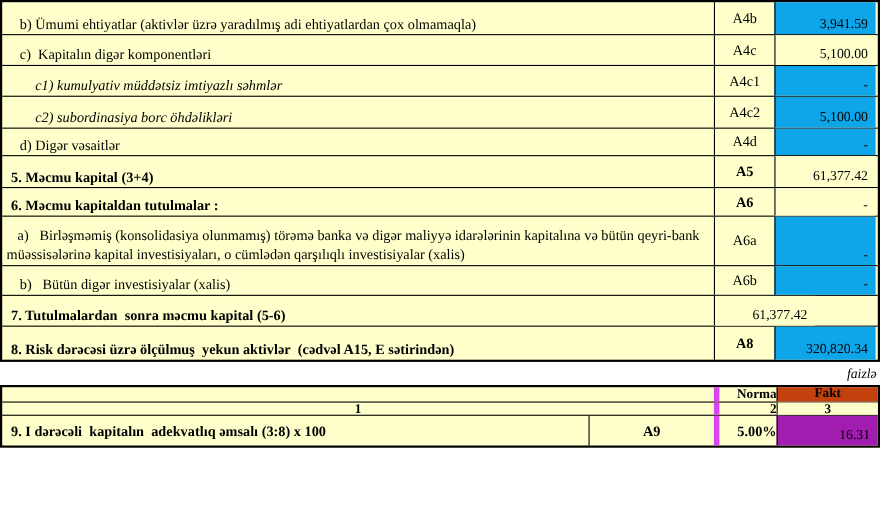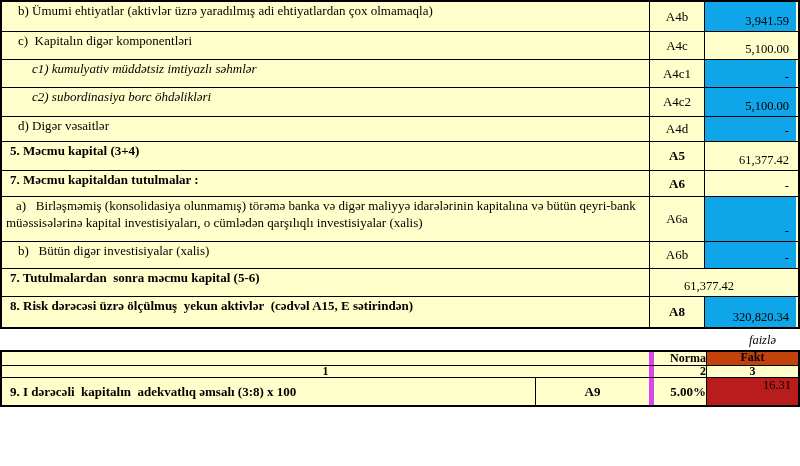--- a/index.html
+++ b/index.html
@@ -7,40 +7,40 @@
     width:800px;height:466px;background:#ffffff;
     font-family:"Liberation Serif","DejaVu Serif",serif;
     font-size:13px;color:#000;overflow:hidden;
   }
   *{box-sizing:border-box;}
   .tbl{width:800px;border:2px solid #000;background:#ffffcc;}
   .row{display:flex;border-top:1px solid #000;}
   .row:first-child{border-top:none;}
   .cell{display:flex;min-width:0;}
   
-  .lab{width:647px;align-items:flex-start;padding:1px 5px 1px 4px;}
+  .lab{width:647px;align-items:flex-end;padding:1px 5px 1px 4px;}
   .cod{width:55px;border-left:1px solid #000;align-items:center;justify-content:center;text-align:center;}
   .val{width:92px;border-left:1px solid #000;align-items:flex-end;justify-content:flex-end;
        padding:1px 7px 3px 2px;background:#0ea5e9;}
   .val.yv{background:#ffffcc;}
   
   .lab2{width:533px;align-items:center;padding:1px 5px 1px 4px;font-family:Liberation Serif, serif;}
   .cod2{width:114px;border-left:1px solid #000;align-items:center;justify-content:center;}
   .nor{width:57px;border-left:5px solid #d946ef;align-items:center;justify-content:flex-end;}
-  .fak{width:92px;border-left:1px solid #000;justify-content:flex-end;
-       padding:1px 7px 3px 2px;background:#b91c1c;}
+  .fak{width:92px;border-left:1px solid #000;align-items:flex-end;justify-content:flex-end;
+       padding:1px 7px 3px 2px;background:#a21caf;}
   .merged1{width:647px;align-items:center;justify-content:center;}
   .hdr{font-weight:bold;font-size:12px;}
   .b{font-weight:bold;}
   .txt{display:block;width:100%;line-height:1.22;}
   .i0 .txt{padding-left:4px;}
   .i1 .txt{padding-left:12px;}
   .i2 .txt{padding-left:26px;font-style:italic;}
   .hang .txt{text-indent:10px;line-height:1.3;}
-  .note{width:800px;text-align:right;padding:4px 24px 3px 0;
+  .note{width:800px;text-align:right;padding:4px 3px 3px 0;
         font-style:italic;font-size:12.5px;line-height:14px;}
   .num{font-size:12.5px;line-height:13px;}
 </style>
 </head>
 <body>
 
 <div>
 
   <div class="tbl">
 
@@ -111,21 +111,21 @@
       <div class="cell cod b">
           <span>A5</span>
         </div>
       <div class="cell val yv">
           <span class="num">61,377.42</span>
         </div>
     </div>
 
     <div class="row" style="height:26px">
       <div class="cell lab i0 b">
-          <span class="txt">7. Məcmu kapitaldan tutulmalar :</span>
+          <span class="txt">6. Məcmu kapitaldan tutulmalar :</span>
         </div>
       <div class="cell cod b">
           <span>A6</span>
         </div>
       <div class="cell val yv">
           <span class="num">-</span>
         </div>
     </div>
 
     <div class="row" style="height:45px">

